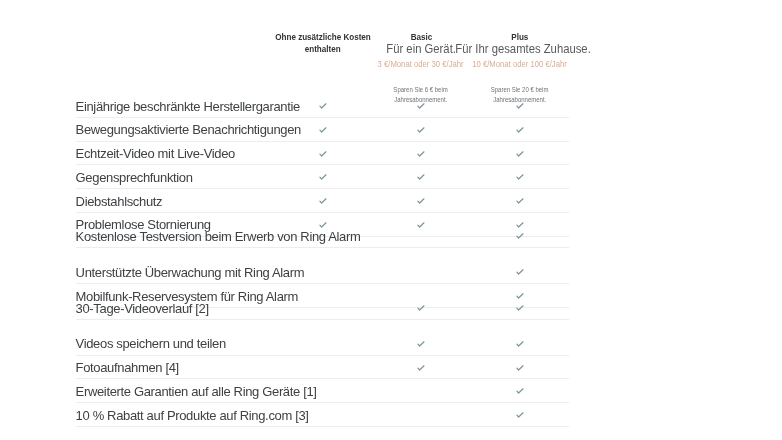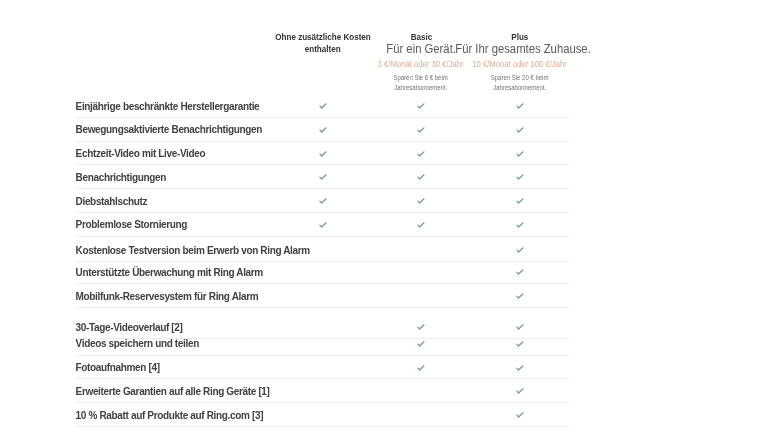--- a/index.html
+++ b/index.html
@@ -33,35 +33,35 @@
     line-height:12.7px;margin:0;
   }
   .h-price{
     position:absolute;left:0;right:0;top:57.9px;
     font-size:8.9px;font-weight:400;color:#dcab90;
     line-height:12.5px;margin:0;
   }
   .h-note{
     position:absolute;left:0;right:0;top:73.2px;
     font-size:7.2px;font-weight:400;color:#6f7274;
-    line-height:10.0px;margin:0;
+    line-height:10.0px;margin:12px;
   }
   .h-note .sx{transform:scaleX(0.835);}
 
   
   .rows{position:absolute;left:0;top:94.2px;width:782px;}
   .row{position:absolute;left:0;width:782px;height:23.77px;}
   .row-sep{
     position:absolute;left:76px;bottom:0;width:493px;height:1px;
     background:#ededed;
   }
   .row-label{
     position:absolute;left:75.6px;top:0;height:23.77px;
     display:flex;align-items:center;
-    font-size:10px;font-weight:700;color:#3e4144;
+    font-size:13px;font-weight:400;color:#3e4144;
     letter-spacing:-0.345px;white-space:nowrap;
   }
   .cell{
     position:absolute;top:0;height:23.77px;
     display:flex;align-items:center;justify-content:center;
   }
   .cell-0{left:294px;width:57px;}
   .cell-1{left:392px;width:57px;}
   .cell-2{left:491px;width:57px;}
   .check{display:block;}
@@ -155,21 +155,21 @@
           </svg>
         </div>
         <div class="cell cell-2">
           <svg class="check" width="10" height="10" viewBox="0 0 10 10">
             <path d="M1.9 5.2 L3.6 7.0 L8.0 2.8" fill="none" stroke="#7d9598" stroke-width="1.22" stroke-linecap="round" stroke-linejoin="round"></path>
           </svg>
         </div>
       </div>
       <div class="row" style="top: 71.31px;">
         <div class="row-sep"></div>
-        <div class="row-label">Benachrichtigungen</div>
+        <div class="row-label">Gegensprechfunktion</div>
         <div class="cell cell-0">
           <svg class="check" width="10" height="10" viewBox="0 0 10 10">
             <path d="M1.9 5.2 L3.6 7.0 L8.0 2.8" fill="none" stroke="#7d9598" stroke-width="1.22" stroke-linecap="round" stroke-linejoin="round"></path>
           </svg>
         </div>
         <div class="cell cell-1">
           <svg class="check" width="10" height="10" viewBox="0 0 10 10">
             <path d="M1.9 5.2 L3.6 7.0 L8.0 2.8" fill="none" stroke="#7d9598" stroke-width="1.22" stroke-linecap="round" stroke-linejoin="round"></path>
           </svg>
         </div>
@@ -210,21 +210,21 @@
           <svg class="check" width="10" height="10" viewBox="0 0 10 10">
             <path d="M1.9 5.2 L3.6 7.0 L8.0 2.8" fill="none" stroke="#7d9598" stroke-width="1.22" stroke-linecap="round" stroke-linejoin="round"></path>
           </svg>
         </div>
         <div class="cell cell-2">
           <svg class="check" width="10" height="10" viewBox="0 0 10 10">
             <path d="M1.9 5.2 L3.6 7.0 L8.0 2.8" fill="none" stroke="#7d9598" stroke-width="1.22" stroke-linecap="round" stroke-linejoin="round"></path>
           </svg>
         </div>
       </div>
-      <div class="row" style="top: 144px;">
+      <div class="row" style="top: 130px;">
         <div class="row-sep"></div>
         <div class="row-label">Kostenlose Testversion beim Erwerb von Ring Alarm</div>
         <div class="cell cell-0"></div>
         <div class="cell cell-1"></div>
         <div class="cell cell-2">
           <svg class="check" width="10" height="10" viewBox="0 0 10 10">
             <path d="M1.9 5.2 L3.6 7.0 L8.0 2.8" fill="none" stroke="#7d9598" stroke-width="1.22" stroke-linecap="round" stroke-linejoin="round"></path>
           </svg>
         </div>
       </div>
@@ -243,21 +243,21 @@
         <div class="row-sep"></div>
         <div class="row-label">Mobilfunk-Reservesystem für Ring Alarm</div>
         <div class="cell cell-0"></div>
         <div class="cell cell-1"></div>
         <div class="cell cell-2">
           <svg class="check" width="10" height="10" viewBox="0 0 10 10">
             <path d="M1.9 5.2 L3.6 7.0 L8.0 2.8" fill="none" stroke="#7d9598" stroke-width="1.22" stroke-linecap="round" stroke-linejoin="round"></path>
           </svg>
         </div>
       </div>
-      <div class="row" style="top: 221px;">
+      <div class="row" style="top: 202px;">
         <div class="row-sep"></div>
         <div class="row-label">30-Tage-Videoverlauf [2]</div>
         <div class="cell cell-0"></div>
         <div class="cell cell-1">
           <svg class="check" width="10" height="10" viewBox="0 0 10 10">
             <path d="M1.9 5.2 L3.6 7.0 L8.0 2.8" fill="none" stroke="#7d9598" stroke-width="1.22" stroke-linecap="round" stroke-linejoin="round"></path>
           </svg>
         </div>
         <div class="cell cell-2">
           <svg class="check" width="10" height="10" viewBox="0 0 10 10">

